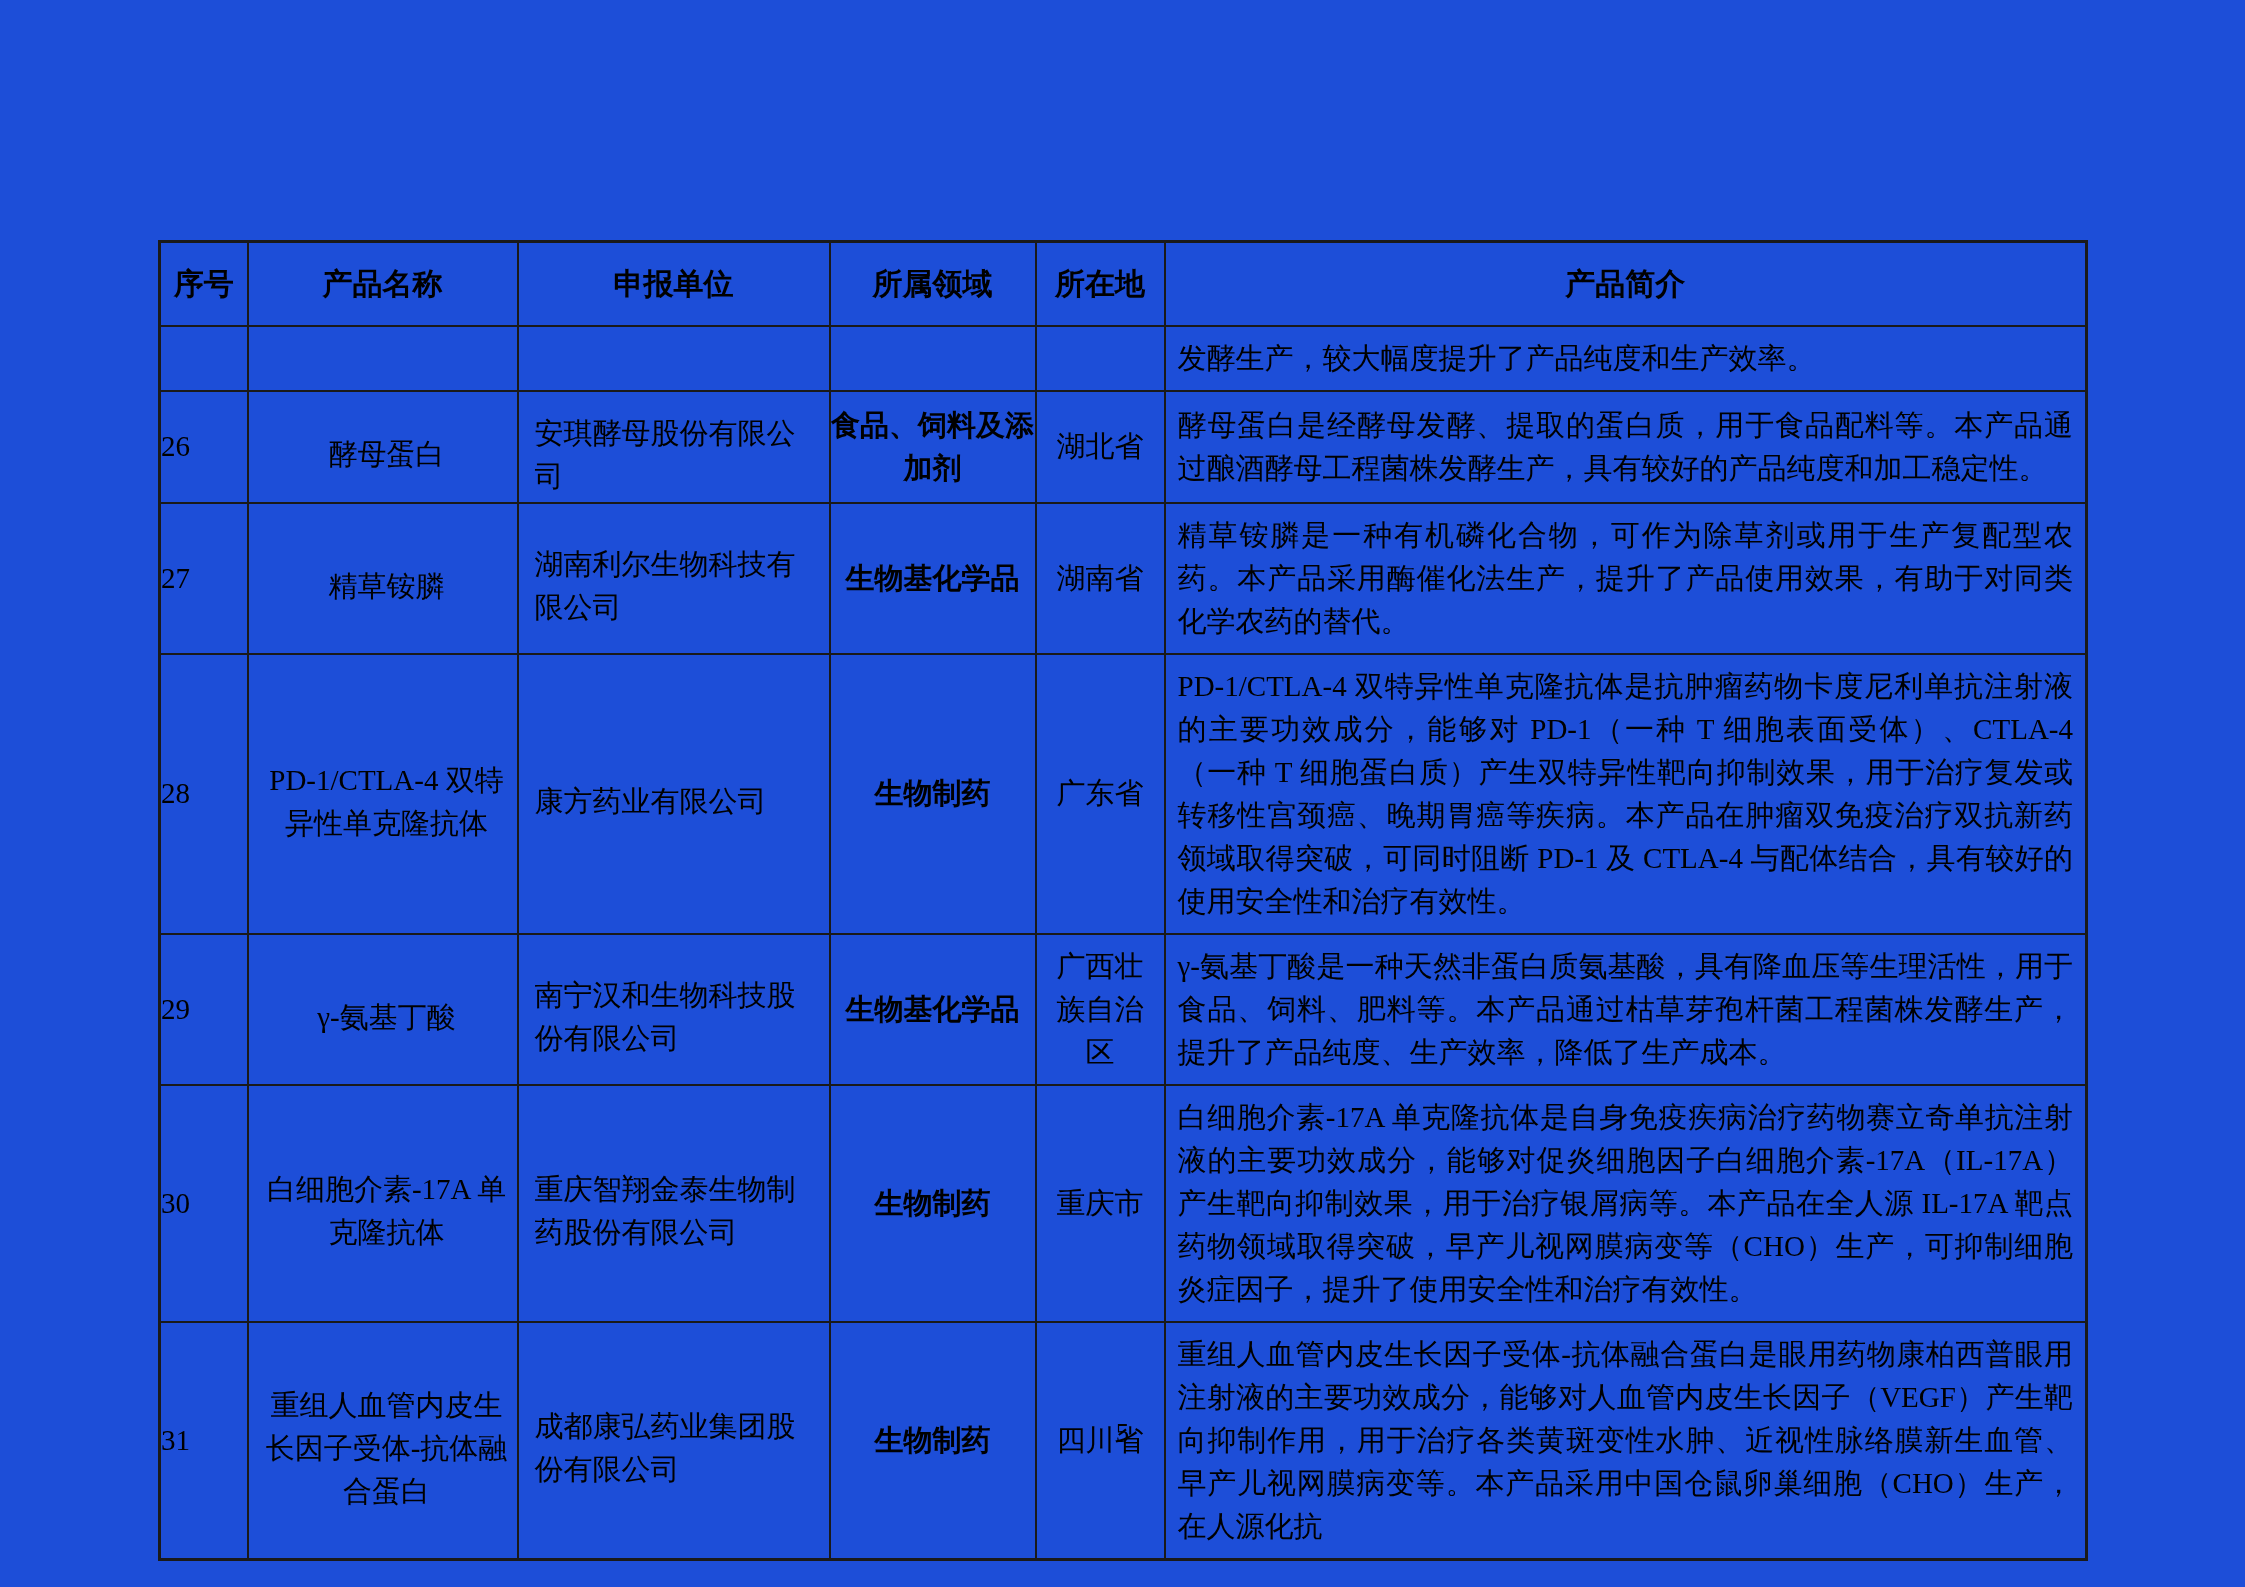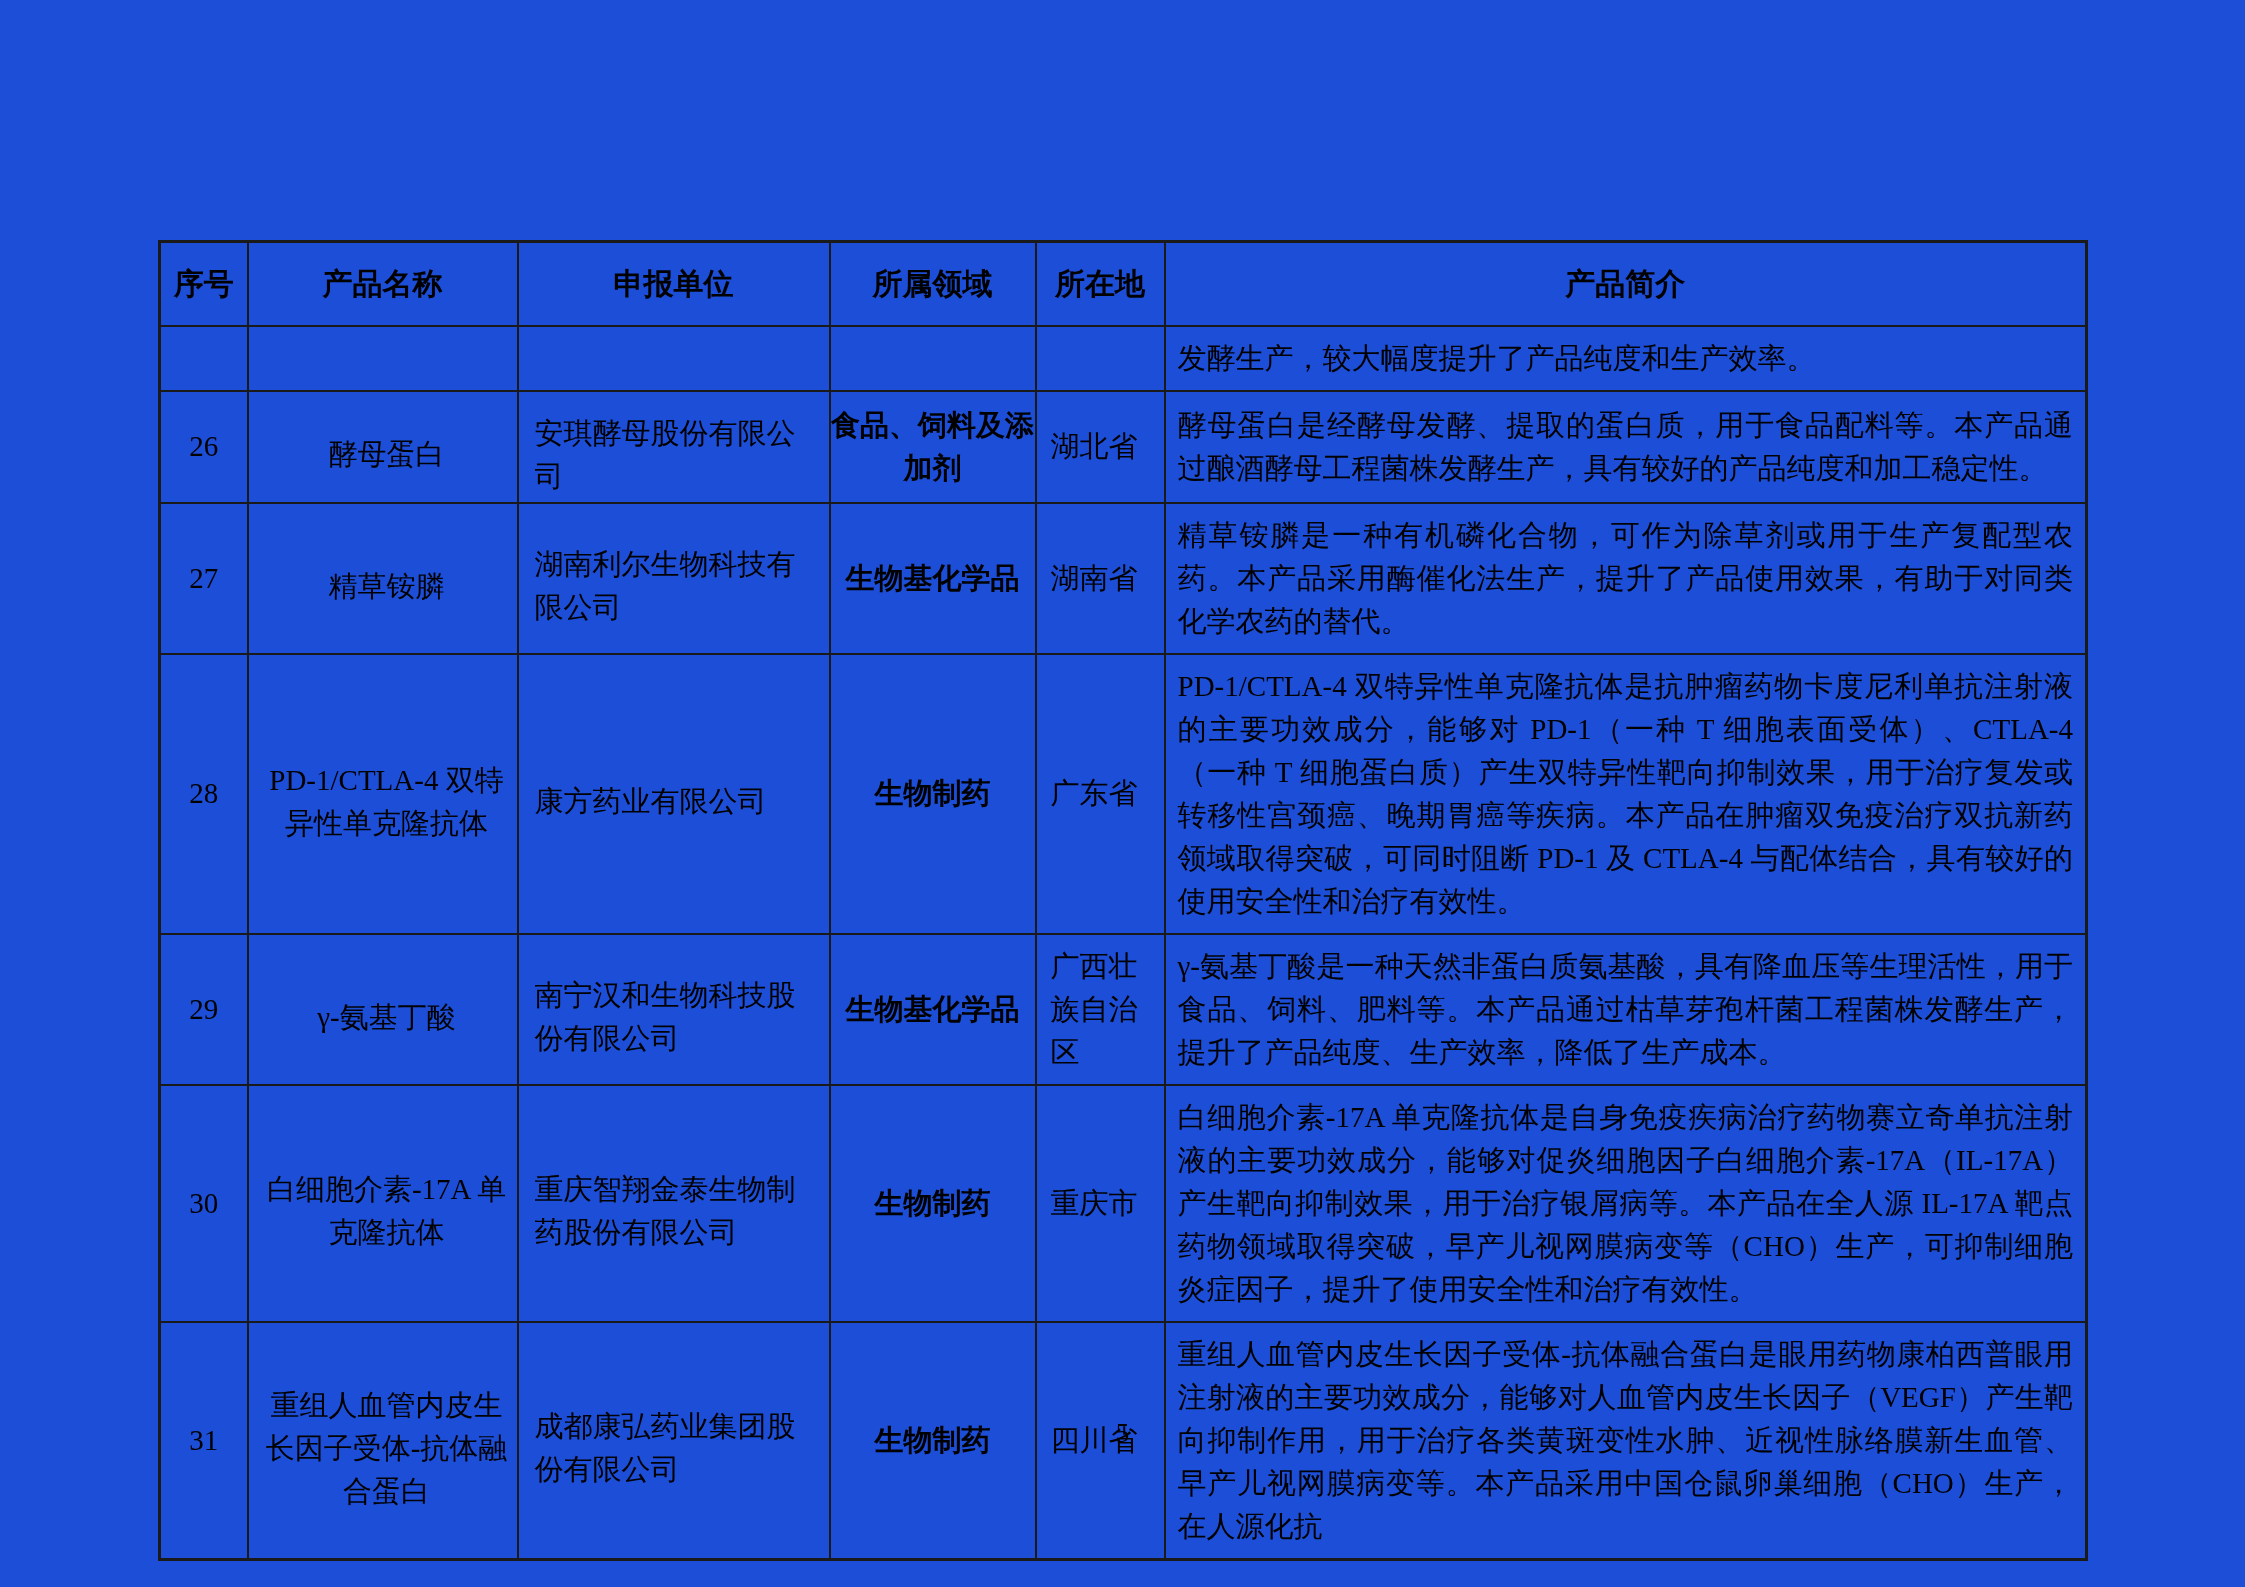--- a/index.html
+++ b/index.html
@@ -29,25 +29,25 @@
     font-size: 29px;
     line-height: 43px;
     overflow: hidden;
   }
   table.products th {
     font-weight: bold;
     font-size: 30px;
     text-align: center;
     height: 84px;
   }
-  td.c-no   { text-align: center; }
+  td.c-no   { text-align: left; }
   td.c-name { text-align: center; padding: 20px 8px 4px 16px; }
   td.c-org  { text-align: left; padding: 20px 8px 4px 16px; }
   td.c-field{ text-align: center; padding: 4px 0; font-weight: bold; }
-  td.c-loc  { text-align: left; padding: 4px 14px; }
+  td.c-loc  { text-align: center; padding: 4px 14px; }
   td.c-intro{ text-align: justify; padding: 10px 12px; }
   
   tbody tr:nth-child(1) td { height: 43px; }
   tbody tr:nth-child(2) td { height: 88px; }
   tbody tr:nth-child(3) td { height: 120px; }
   tbody tr:nth-child(4) td { height: 258px; }
   tbody tr:nth-child(5) td { height: 140px; }
   tbody tr:nth-child(6) td { height: 208px; }
   tbody tr:nth-child(7) td { height: 150px; }
   .page-number {

